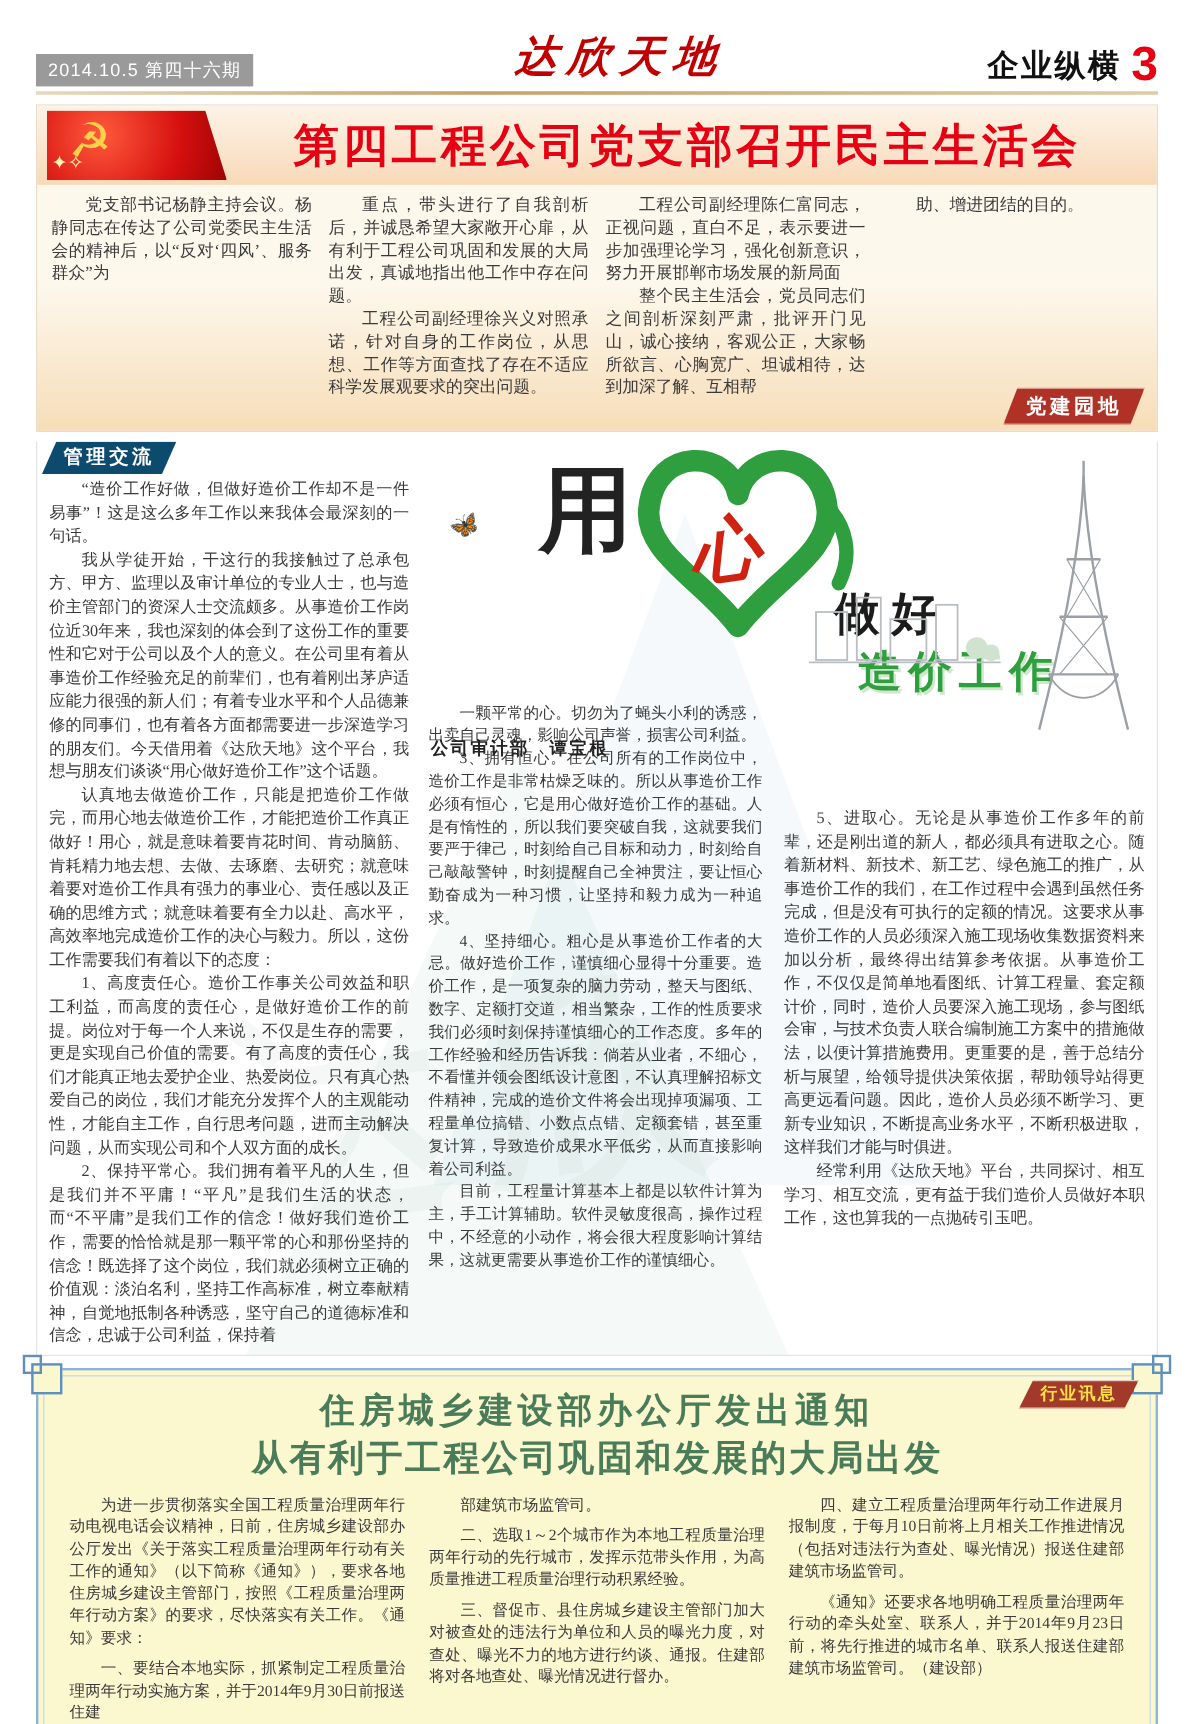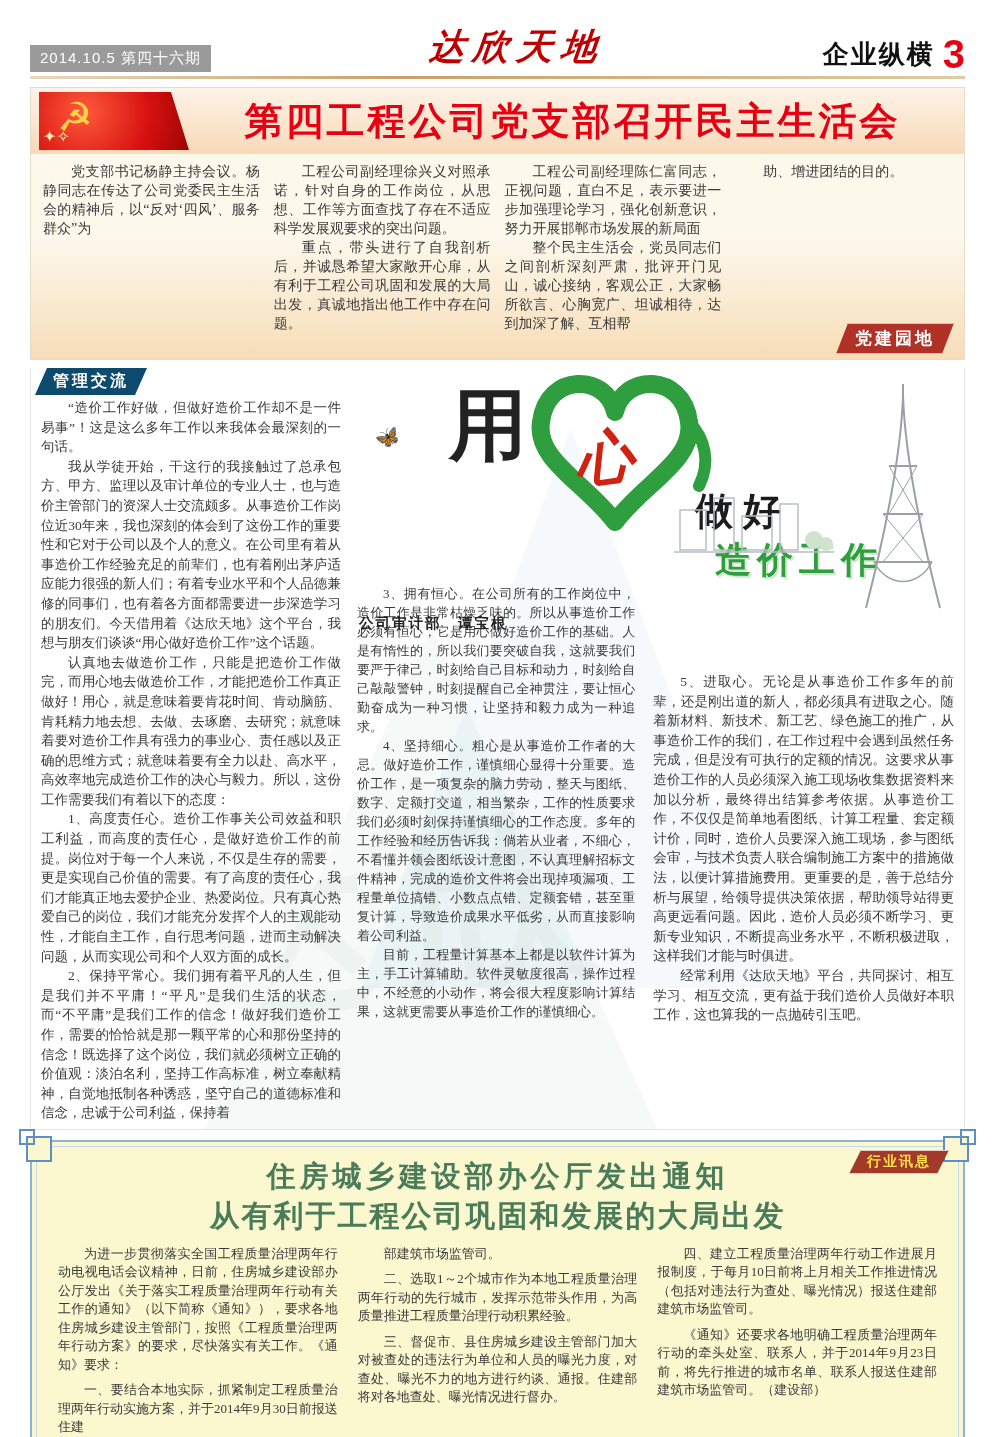--- a/index.html
+++ b/index.html
@@ -93,22 +93,22 @@
         <span class="emblem">☭</span>
         <span class="spark">✦✧</span>
       </div>
       <div class="headline">第四工程公司党支部召开民主生活会</div>
     </div>
     <div class="article1-cols">
       <div class="a1col">
           <p>党支部书记杨静主持会议。杨静同志在传达了公司党委民主生活会的精神后，以“反对‘四风’、服务群众”为</p>
         </div>
       <div class="a1col">
+          <p>重点，带头进行了自我剖析后，并诚恳希望大家敞开心扉，从有利于工程公司巩固和发展的大局出发，真诚地指出他工作中存在问题。</p>
           <p>工程公司副经理徐兴义对照承诺，针对自身的工作岗位，从思想、工作等方面查找了存在不适应科学发展观要求的突出问题。</p>
-          <p>重点，带头进行了自我剖析后，并诚恳希望大家敞开心扉，从有利于工程公司巩固和发展的大局出发，真诚地指出他工作中存在问题。</p>
         </div>
       <div class="a1col">
           <p>工程公司副经理陈仁富同志，正视问题，直白不足，表示要进一步加强理论学习，强化创新意识，努力开展邯郸市场发展的新局面</p>
           <p>整个民主生活会，党员同志们之间剖析深刻严肃，批评开门见山，诚心接纳，客观公正，大家畅所欲言、心胸宽广、坦诚相待，达到加深了解、互相帮</p>
         </div>
       <div class="a1col">
           <p>助、增进团结的目的。</p>
         </div>
     </div>
     <div class="ribbon badge-dj">党建园地</div>
@@ -163,20 +163,21 @@
                 <path d="M16 180 H74"></path>
               <path d="M31 84 L59 132 M59 84 L31 132" stroke-width="1"></path>
               <path d="M25 132 L65 180 M65 132 L25 180" stroke-width="1"></path>
               <path d="M16 180 C 30 206, 60 206, 74 180" stroke-width="1.5"></path>
             </g>
           </svg>
           <span class="art-byline">公司审计部　谭宝根</span>
         </div>
         <div class="s2-cols">
           <div class="s2-mid">
+              <p>一颗平常的心。切勿为了蝇头小利的诱惑，出卖自己灵魂，影响公司声誉，损害公司利益。</p>
               <p>3、拥有恒心。在公司所有的工作岗位中，造价工作是非常枯燥乏味的。所以从事造价工作必须有恒心，它是用心做好造价工作的基础。人是有惰性的，所以我们要突破自我，这就要我们要严于律己，时刻给自己目标和动力，时刻给自己敲敲警钟，时刻提醒自己全神贯注，要让恒心勤奋成为一种习惯，让坚持和毅力成为一种追求。</p>
               <p>4、坚持细心。粗心是从事造价工作者的大忌。做好造价工作，谨慎细心显得十分重要。造价工作，是一项复杂的脑力劳动，整天与图纸、数字、定额打交道，相当繁杂，工作的性质要求我们必须时刻保持谨慎细心的工作态度。多年的工作经验和经历告诉我：倘若从业者，不细心，不看懂并领会图纸设计意图，不认真理解招标文件精神，完成的造价文件将会出现掉项漏项、工程量单位搞错、小数点点错、定额套错，甚至重复计算，导致造价成果水平低劣，从而直接影响着公司利益。</p>
               <p>目前，工程量计算基本上都是以软件计算为主，手工计算辅助。软件灵敏度很高，操作过程中，不经意的小动作，将会很大程度影响计算结果，这就更需要从事造价工作的谨慎细心。</p>
             </div>
           <div class="s2-rightcol">
               <p>5、进取心。无论是从事造价工作多年的前辈，还是刚出道的新人，都必须具有进取之心。随着新材料、新技术、新工艺、绿色施工的推广，从事造价工作的我们，在工作过程中会遇到虽然任务完成，但是没有可执行的定额的情况。这要求从事造价工作的人员必须深入施工现场收集数据资料来加以分析，最终得出结算参考依据。从事造价工作，不仅仅是简单地看图纸、计算工程量、套定额计价，同时，造价人员要深入施工现场，参与图纸会审，与技术负责人联合编制施工方案中的措施做法，以便计算措施费用。更重要的是，善于总结分析与展望，给领导提供决策依据，帮助领导站得更高更远看问题。因此，造价人员必须不断学习、更新专业知识，不断提高业务水平，不断积极进取，这样我们才能与时俱进。</p>
               <p>经常利用《达欣天地》平台，共同探讨、相互学习、相互交流，更有益于我们造价人员做好本职工作，这也算我的一点抛砖引玉吧。</p>
             </div>
         </div>
       </div>

